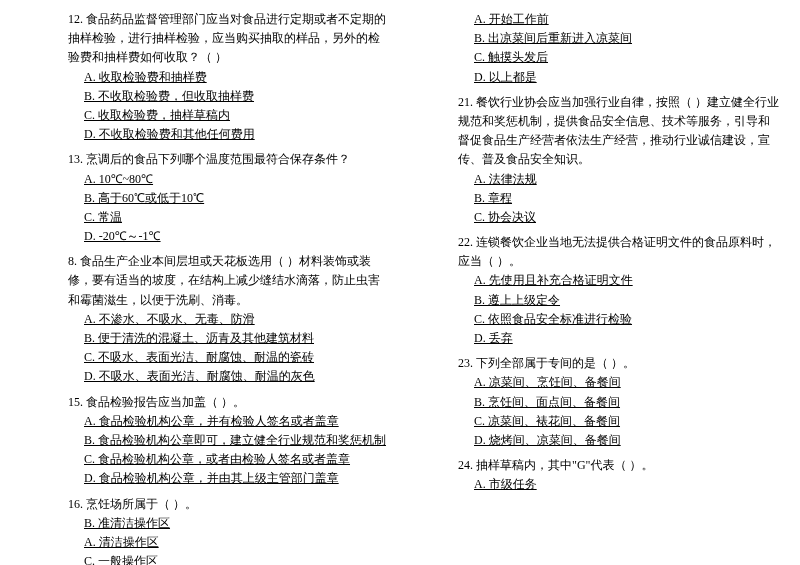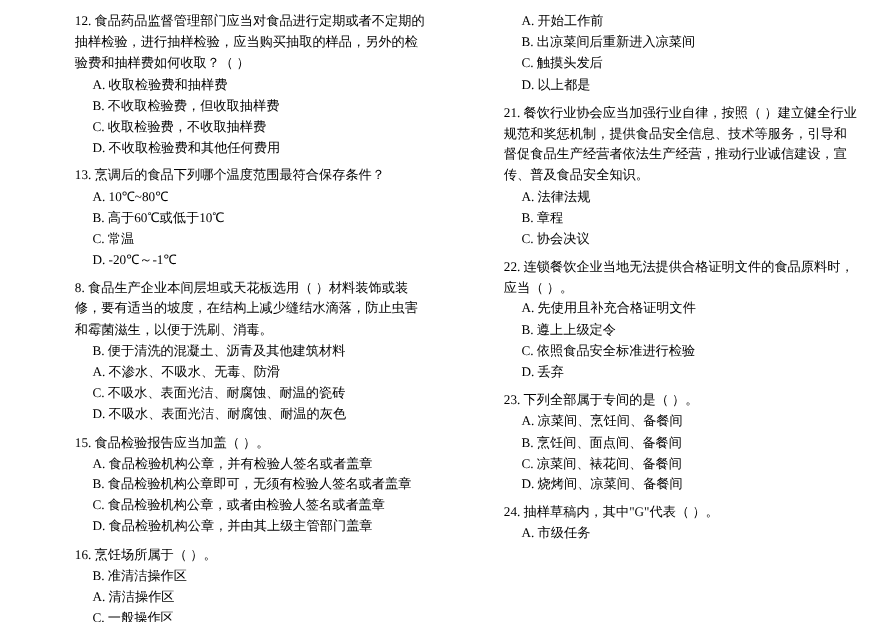--- a/index.html
+++ b/index.html
@@ -29,70 +29,71 @@
       margin-bottom: 6px;
       margin-left: 48px;
     }
     .question-title {
       font-size: 12px;
       line-height: 1.6;
       text-indent: 0;
     }
     .options {
       margin-left: 16px;
+      text-decoration: underline;
     }
     .option {
       display: block;
       font-size: 12px;
       line-height: 1.6;
     }
   </style>
 </head>
 <body>
 
 <div class="page">
   <div class="two-col">
 
     <div class="left-col">
 
       <div class="question-block">
         <div class="question-title">12. 食品药品监督管理部门应当对食品进行定期或者不定期的抽样检验，进行抽样检验，应当购买抽取的样品，另外的检验费和抽样费如何收取？（  ）</div>
         <div class="options">
           <span class="option">A. 收取检验费和抽样费</span>
           <span class="option">B. 不收取检验费，但收取抽样费</span>
-          <span class="option">C. 收取检验费，不收取抽样费</span>
+          <span class="option">C. 收取检验费，抽样草稿内</span>
           <span class="option">D. 不收取检验费和其他任何费用</span>
         </div>
       </div>
 
       <div class="question-block">
         <div class="question-title">13. 烹调后的食品下列哪个温度范围最符合保存条件？</div>
         <div class="options">
           <span class="option">A. 10℃~80℃</span>
           <span class="option">B. 高于60℃或低于10℃</span>
           <span class="option">C. 常温</span>
           <span class="option">D. -20℃～-1℃</span>
         </div>
       </div>
 
       <div class="question-block">
         <div class="question-title">8. 食品生产企业本间层坦或天花板选用（  ）材料装饰或装修，要有适当的坡度，在结构上减少缝结水滴落，防止虫害和霉菌滋生，以便于洗刷、消毒。</div>
         <div class="options">
+          <span class="option">A. 不渗水、不吸水、无毒、防滑</span>
           <span class="option">B. 便于清洗的混凝土、沥青及其他建筑材料</span>
-          <span class="option">A. 不渗水、不吸水、无毒、防滑</span>
           <span class="option">C. 不吸水、表面光洁、耐腐蚀、耐温的瓷砖</span>
           <span class="option">D. 不吸水、表面光洁、耐腐蚀、耐温的灰色</span>
         </div>
       </div>
 
       <div class="question-block">
         <div class="question-title">15. 食品检验报告应当加盖（  ）。</div>
         <div class="options">
           <span class="option">A. 食品检验机构公章，并有检验人签名或者盖章</span>
-          <span class="option">B. 食品检验机构公章即可，无须有检验人签名或者盖章</span>
+          <span class="option">B. 食品检验机构公章即可，建立健全行业规范和奖惩机制</span>
           <span class="option">C. 食品检验机构公章，或者由检验人签名或者盖章</span>
           <span class="option">D. 食品检验机构公章，并由其上级主管部门盖章</span>
         </div>
       </div>
 
       <div class="question-block">
         <div class="question-title">16. 烹饪场所属于（  ）。</div>
         <div class="options">
           <span class="option">B. 准清洁操作区</span>
           <span class="option">A. 清洁操作区</span>

